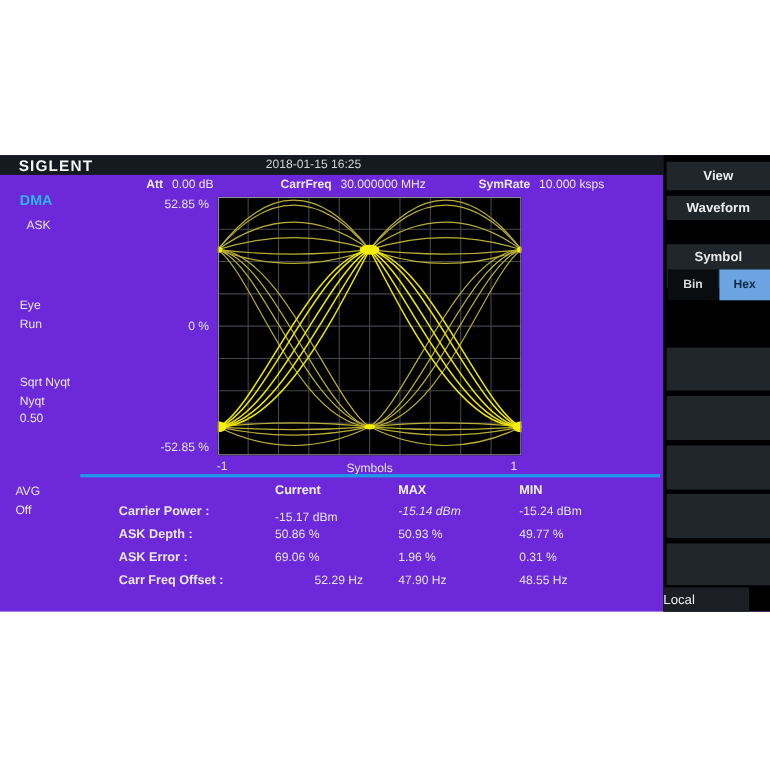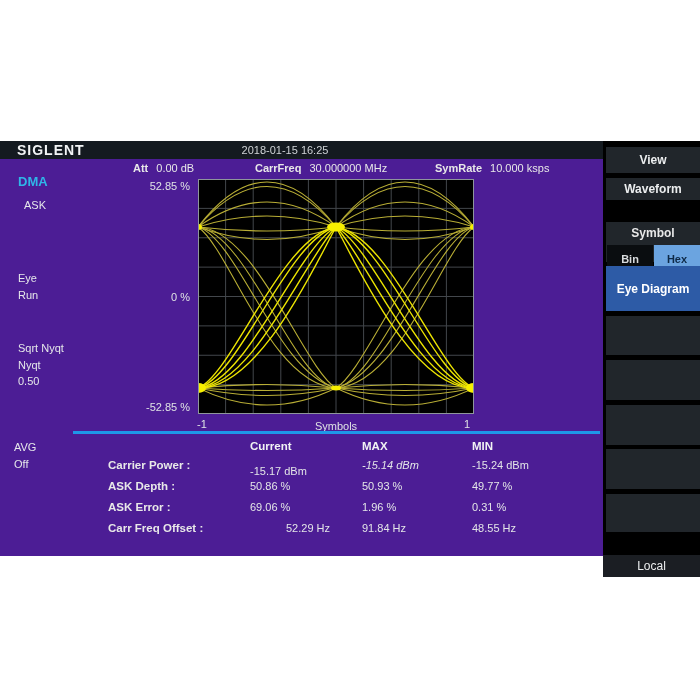--- a/index.html
+++ b/index.html
@@ -1,19 +1,19 @@
 <!DOCTYPE html>
 <html><head>
 <meta charset="utf-8">
 <style>
   html,body{margin:0;padding:0;background:#ffffff;}
   *{box-sizing:border-box;}
   #stage{position:relative;width:700px;height:700px;background:#ffffff;overflow:hidden;
          font-family:"Liberation Sans",sans-serif;color:#e8e8e8;}
-  #screen{position:absolute;left:0;top:141px;width:700px;height:415px;background:#4c1d95;}
+  #screen{position:absolute;left:0;top:141px;width:700px;height:415px;background:#6d28d9;}
 
   
   .titlebar{position:absolute;left:0;top:0;width:603px;height:18px;background:#141a20;}
   .brand{position:absolute;left:17px;top:1px;font-size:14px;font-weight:700;letter-spacing:1px;color:#f2f4f5;}
   .clock{position:absolute;left:230px;top:3px;width:110px;font-size:11px;color:#cfd3d6;text-align:center;}
 
   
   .param{position:absolute;top:21px;font-size:11px;white-space:nowrap;}
   .param b{font-weight:700;margin-right:8px;}
 
@@ -40,22 +40,22 @@
   .menu{position:absolute;left:603px;top:0;width:97px;height:415px;background:#000;}
   .mbtn{position:absolute;left:3px;width:94px;background:#21262b;color:#eceeef;
         font-size:12px;font-weight:700;display:flex;align-items:center;justify-content:center;}
   .mbtn.active{background:#2d5ba6;color:#ffffff;}
   .symwrap{position:absolute;left:3px;width:94px;background:#21262b;}
   .symtitle{position:absolute;left:0;top:4px;width:94px;text-align:center;font-size:12px;font-weight:700;}
   .seg{position:absolute;top:23px;height:28px;font-size:11px;font-weight:700;
        display:flex;align-items:center;justify-content:center;}
   .seg.bin{left:1px;width:46px;background:#0a0d10;color:#d8dbdd;}
   .seg.hex{left:48px;width:46px;background:#6ba4e0;color:#0e2a47;}
-  .localbar{position:absolute;left:0;top:414px;width:97px;height:22px;background:#1b1e23;
-            display:flex;align-items:center;justify-content:center;font-size:12px;color:#eceeef;}
+  .localbar{position:absolute;left:0;top:393px;width:78px;height:22px;background:#1b1e23;
+            display:flex;align-items:center;font-size:12px;color:#eceeef;}
 </style>
 </head>
 <body>
 
 <div id="stage">
   <div id="screen">
 
     <div class="titlebar">
       <span class="brand">SIGLENT</span>
       <span class="clock">2018-01-15 16:25</span>
@@ -154,35 +154,34 @@
     </div>
     <div>
       <div class="rowlab" style="top:360px;">ASK Error :</div>
       <div class="cell" style="left:250px;top:360px;">69.06 %</div>
       <div class="cell" style="left:362px;top:360px;">1.96 %</div>
       <div class="cell" style="left:472px;top:360px;">0.31 %</div>
     </div>
     <div>
       <div class="rowlab" style="top:381px;">Carr Freq Offset :</div>
       <div class="cell" style="left:250px;top:381px;margin-left:36px;">52.29 Hz</div>
-      <div class="cell" style="left:362px;top:381px;">91.84 Hz</div>
+      <div class="cell" style="left:362px;top:381px;">47.90 Hz</div>
       <div class="cell" style="left:472px;top:381px;">48.55 Hz</div>
     </div>
 
     <div class="menu">
       <div class="mbtn" style="top:6px;height:26px;">View</div>
       <div class="mbtn" style="top:37px;height:22px;">Waveform</div>
 
       <div class="symwrap" style="top:81px;height:40px;">
         <div class="symtitle">Symbol</div>
         <div class="seg bin">Bin</div>
         <div class="seg hex">Hex</div>
       </div>
 
-      <div class="mbtn active" style="top:125px;height:45px;">Eye Diagram</div>
 
       <div class="mbtn" style="top:175px;height:39px;"></div>
       <div class="mbtn" style="top:219px;height:40px;"></div>
       <div class="mbtn" style="top:264px;height:40px;"></div>
       <div class="mbtn" style="top:308px;height:40px;"></div>
       <div class="mbtn" style="top:353px;height:38px;"></div>
 
       <div class="localbar">
         <span>Local</span>
       </div>

